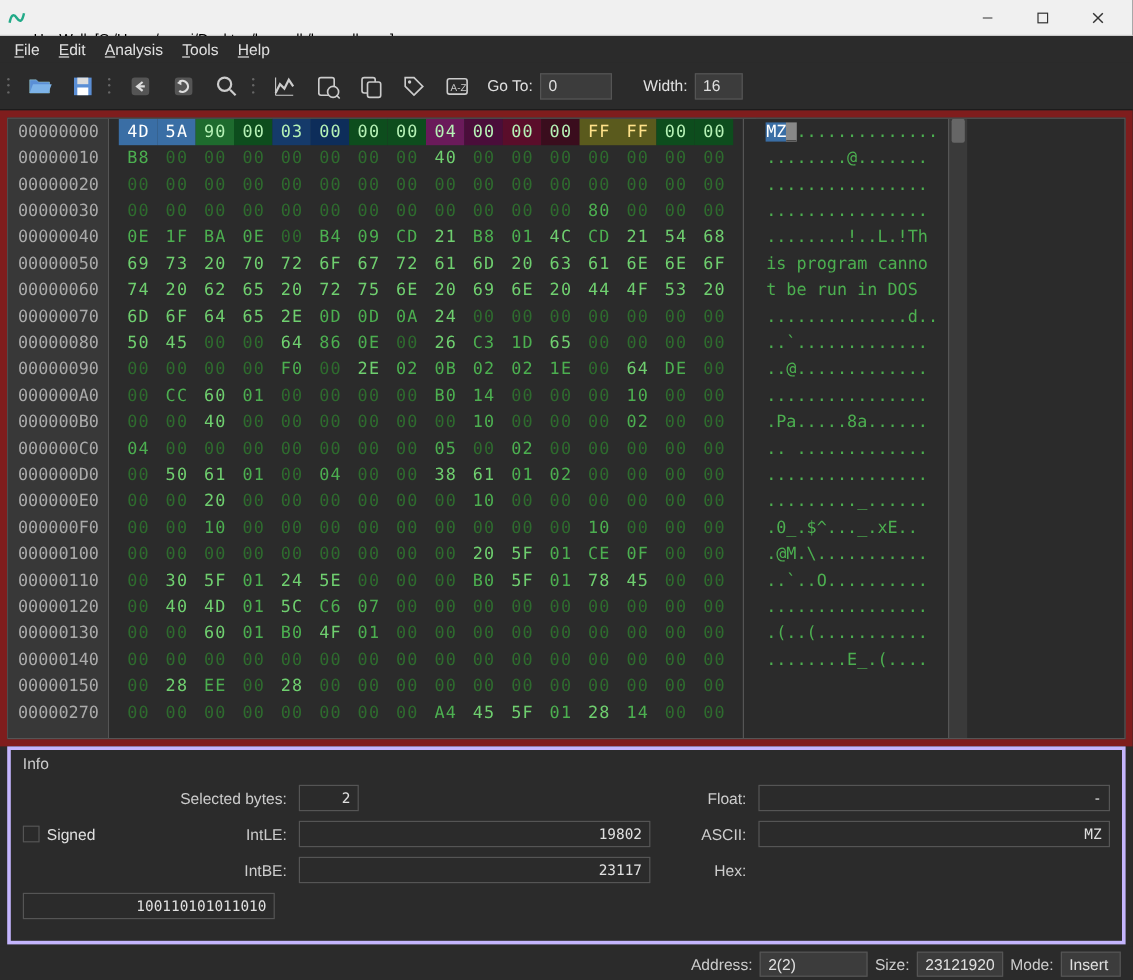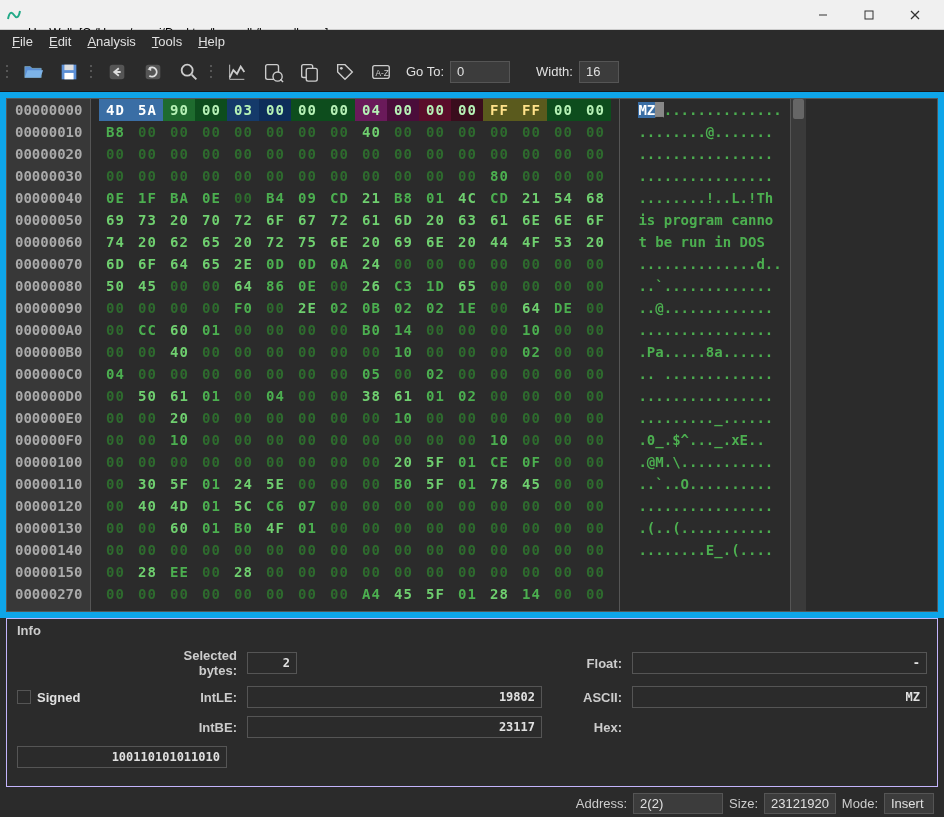--- a/index.html
+++ b/index.html
@@ -83,22 +83,21 @@
   font-size: 13px;
   height: 22px;
 }
 
 .main {
   flex: 1;
   display: flex;
   padding: 6px;
   gap: 0;
   overflow: hidden;
-  background: #0ea5e9;
-  font-weight: bold;
+  background: #7f1d1d;
 }
 .hexcontainer {
   flex: 1;
   display: flex;
   border: 1px solid #555;
   background: #2b2b2b;
   overflow: hidden;
 }
 .offsetcol {
   background: #383838;
@@ -143,24 +142,23 @@
   position: absolute; top: 0; left: 2px; right: 2px;
   height: 20px;
   background: #666;
   border-radius: 2px;
 }
 .asciirow span.sel { background: #3a6ea5; color: #fff; }
 .hexrow span.sel { background: #3a6ea5; color: #fff; }
 
 .info {
   background: #2b2b2b;
-  border: 1px solid #c4b5fd;
+  border: 3px solid #c4b5fd;
   margin: 0 6px 2px 6px;
   padding: 4px 10px 18px 10px;
-  font-weight: bold;
 }
 .info .header {
   font-size: 13px;
   color: #ccc;
   margin-bottom: 10px;
 }
 .info .grid {
   display: grid;
   grid-template-columns: 120px 90px 1fr 70px 1fr;
   gap: 8px 10px;

